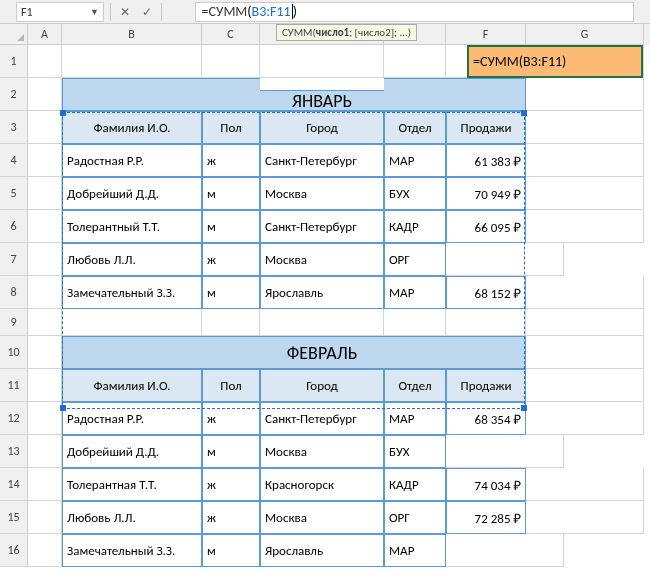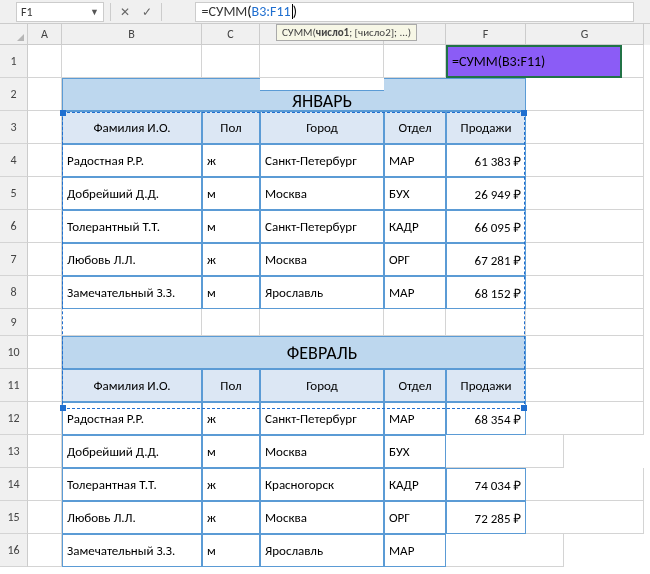--- a/index.html
+++ b/index.html
@@ -146,25 +146,26 @@
     position:absolute;
     border:1px dashed #1f6fd0;
     pointer-events:none;
   }
   .marquee .handle{
     position:absolute; width:6px; height:6px; background:#1f6fd0;
   }
   .active-cell {
     position:absolute;
     border:2px solid #217346;
-    background:#8b5cf6;
+    background:#fdba74;
     font-size:14px;
     display:flex; align-items:center;
     padding:0 4px;
     color:#000;
+    margin-left:21px;
   }
 </style>
 </head>
 <body>
 
 <div class="formula-bar">
   <div class="name-box">
     <span>F1</span>
     <span class="dd">▼</span>
   </div>
@@ -240,41 +241,40 @@
         <div class="cell wF tbl-cell num">61 383 ₽</div>
         <div class="cell wG"></div>
       </div>
       <div class="row">
         <div class="row-h">5</div>
         <div class="cell wA"></div>
         <div class="cell wB tbl-cell">Добрейший Д.Д.</div>
         <div class="cell wC tbl-cell">м</div>
         <div class="cell wD tbl-cell">Москва</div>
         <div class="cell wE tbl-cell">БУХ</div>
-        <div class="cell wF tbl-cell num">26 949 ₽</div>
+        <div class="cell wF tbl-cell num">70 949 ₽</div>
         <div class="cell wG"></div>
       </div>
       <div class="row">
         <div class="row-h">6</div>
         <div class="cell wA"></div>
         <div class="cell wB tbl-cell">Толерантный Т.Т.</div>
         <div class="cell wC tbl-cell">м</div>
         <div class="cell wD tbl-cell">Санкт-Петербург</div>
         <div class="cell wE tbl-cell">КАДР</div>
         <div class="cell wF tbl-cell num">66 095 ₽</div>
         <div class="cell wG"></div>
       </div>
       <div class="row">
         <div class="row-h">7</div>
         <div class="cell wA"></div>
         <div class="cell wB tbl-cell">Любовь Л.Л.</div>
         <div class="cell wC tbl-cell">ж</div>
         <div class="cell wD tbl-cell">Москва</div>
         <div class="cell wE tbl-cell">ОРГ</div>
-        <div class="cell wF tbl-cell num">67 281 ₽</div>
         <div class="cell wG"></div>
       </div>
       <div class="row">
         <div class="row-h">8</div>
         <div class="cell wA"></div>
         <div class="cell wB tbl-cell">Замечательный З.З.</div>
         <div class="cell wC tbl-cell">м</div>
         <div class="cell wD tbl-cell">Ярославль</div>
         <div class="cell wE tbl-cell">МАР</div>
         <div class="cell wF tbl-cell num">68 152 ₽</div>

